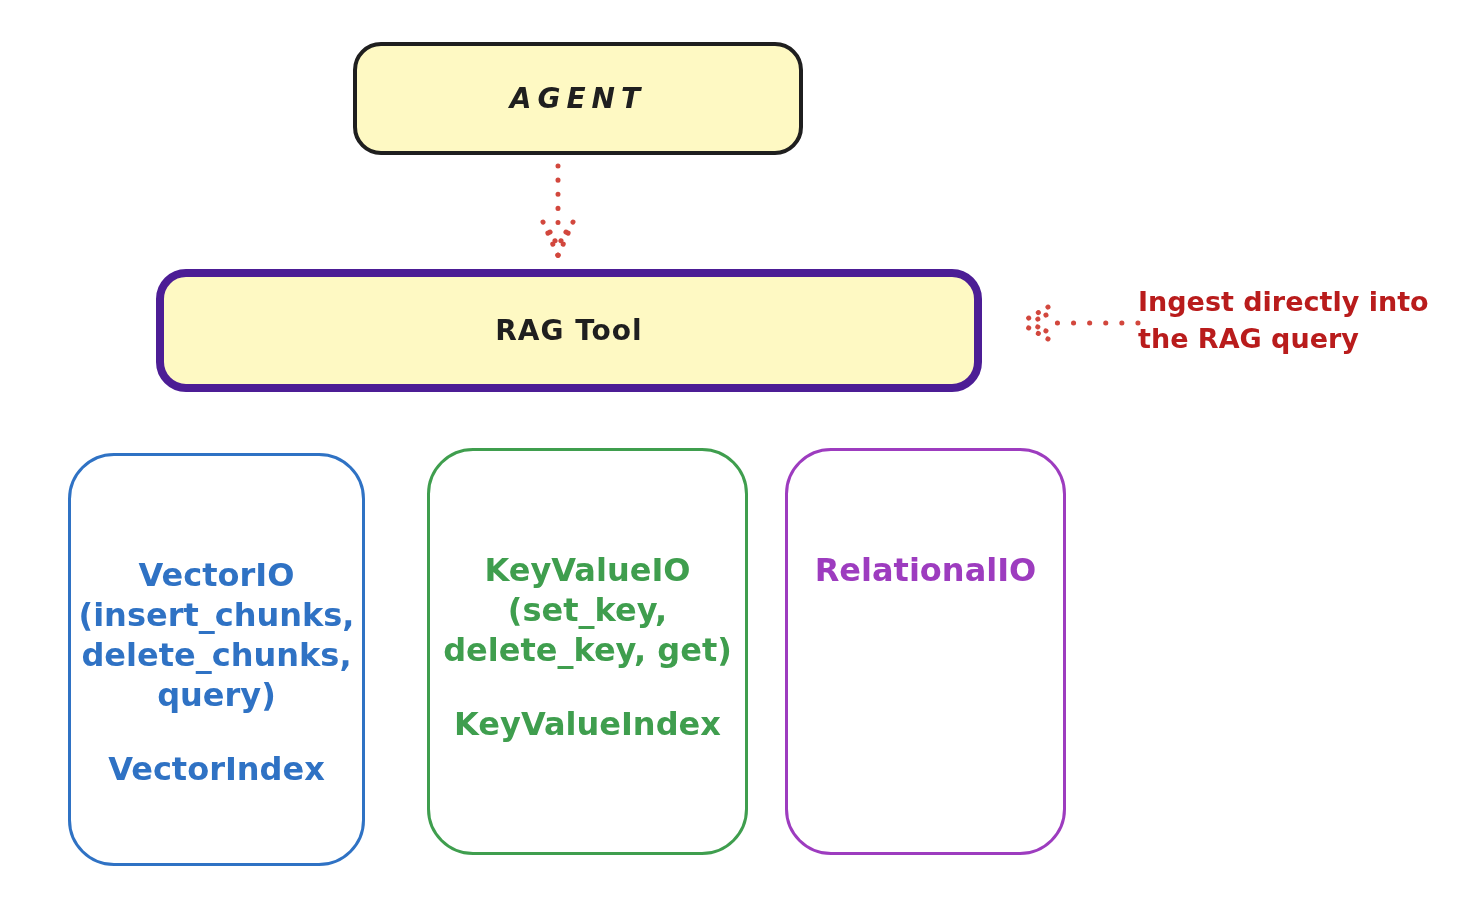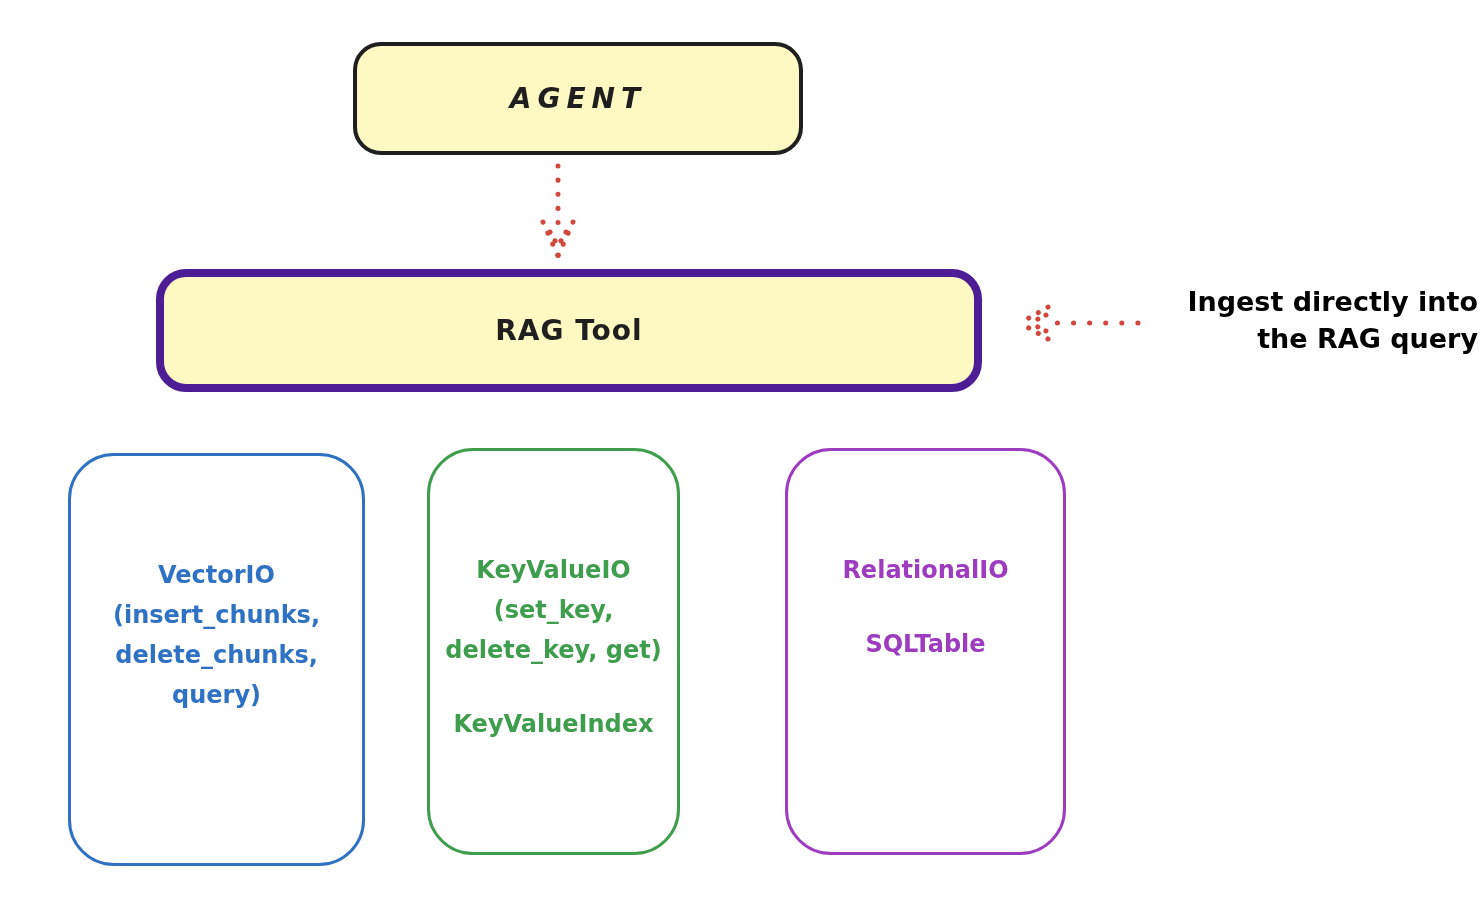--- a/index.html
+++ b/index.html
@@ -36,40 +36,40 @@
     border: 8px solid #4c1d95; border-radius: 30px;
   }
   .rag-label {
     font-size: 28px; font-weight: bold; color: #1f1f1f; letter-spacing: 1px;
   }
 
   
   .annotation {
     position: absolute;
     left: 1138px; top: 283px; width: 340px;
-    text-align: right;
-    color: #000000;
+    text-align: left;
+    color: #b91c1c;
     font-size: 27px; font-weight: bold; line-height: 37px;
   }
 
   
   .arrow { position: absolute; }
 
   
   .io-box {
     position: absolute;
     border-style: solid; border-width: 3px;
     border-radius: 46px;
     background: #ffffff;
     text-align: center;
-    font-size: 24px; font-weight: bold; line-height: 40px;
+    font-size: 32px; font-weight: bold; line-height: 40px;
     padding-top: 99px;
   }
   .io-box.blue   { left: 68px;  top: 453px; width: 297px; height: 413px; border-color: #2f72c4; color: #2f72c4; }
-  .io-box.green  { left: 427px; top: 448px; width: 253px; height: 407px; border-color: #3f9e4e; color: #3f9e4e; }
+  .io-box.green  { left: 427px; top: 448px; width: 321px; height: 407px; border-color: #3f9e4e; color: #3f9e4e; }
   .io-box.purple { left: 785px; top: 448px; width: 281px; height: 407px; border-color: #9d3cbf; color: #9d3cbf; }
   .io-footer { margin-top: 34px; }
 </style>
 </head>
 <body>
 
 <div class="canvas">
 
   <div class="shape agent-box">
     <span class="agent-label">AGENT</span>
@@ -102,31 +102,31 @@
     <div>the RAG query</div>
   </div>
 
   <div class="io-box blue">
     <div class="io-lines">
         <div>VectorIO</div>
         <div>(insert_chunks,</div>
         <div>delete_chunks,</div>
         <div>query)</div>
       </div>
+    <div class="io-footer">VectorIndex</div>
   </div>
 
   <div class="io-box green">
     <div class="io-lines">
         <div>KeyValueIO</div>
         <div>(set_key,</div>
         <div>delete_key, get)</div>
       </div>
     <div class="io-footer">KeyValueIndex</div>
   </div>
 
   <div class="io-box purple">
     <div class="io-lines">
         <div>RelationalIO</div>
       </div>
-    <div class="io-footer">SQLTable</div>
   </div>
 
 </div>
 
 </body></html>

